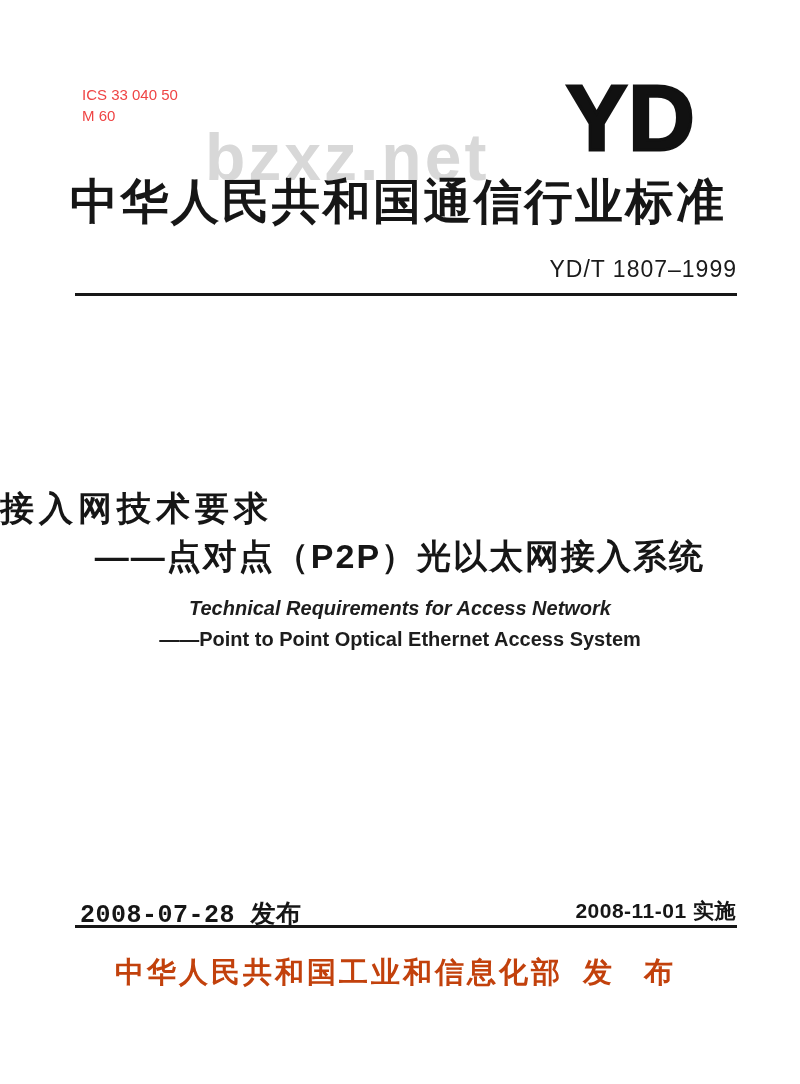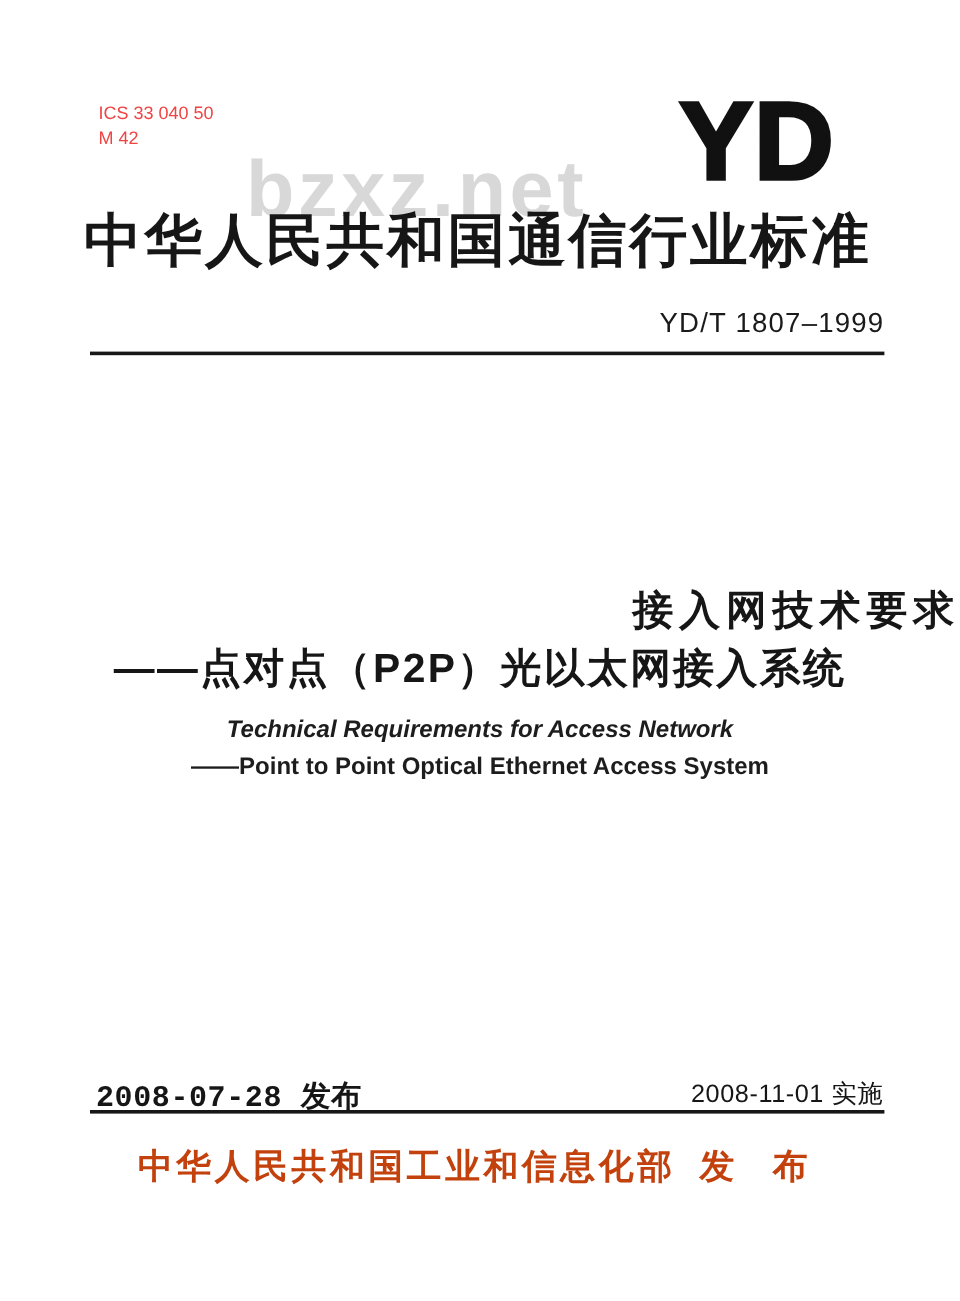--- a/index.html
+++ b/index.html
@@ -77,21 +77,21 @@
     top: 293px;
     width: 662px;
     height: 3px;
     background: #171717;
   }
 
   .title-cn-1 {
     left: 0;
     top: 486px;
     width: 100%;
-    text-align: right;
+    text-align: left;
     font-size: 34px;
     font-weight: 700;
     letter-spacing: 5px;
     color: #161616;
   }
   .title-cn-2 {
     left: 0;
     top: 534px;
     width: 100%;
     text-align: center;
@@ -126,21 +126,21 @@
     font-size: 25px;
     font-weight: 700;
     letter-spacing: 0.5px;
     color: #161616;
     font-family: Liberation Mono, monospace;
   }
   .implement-date {
     right: 64px;
     top: 897px;
     font-size: 21px;
-    font-weight: 400;
+    font-weight: 700;
     letter-spacing: 0.5px;
     color: #161616;
   }
 
   .rule-bottom {
     left: 75px;
     top: 925px;
     width: 662px;
     height: 3px;
     background: #171717;
@@ -162,21 +162,21 @@
     letter-spacing: 12px;
   }
 </style>
 </head>
 <body>
 
 <div class="page">
 
   <div class="abs ics-block">
     <div>ICS 33 040 50</div>
-    <div>M 42</div>
+    <div>M 60</div>
   </div>
 
   <div class="abs watermark">bzxz.net</div>
 
   <div class="abs yd-logo">YD</div>
 
   <div class="abs standard-type-title">中华人民共和国通信行业标准</div>
 
   <div class="abs standard-number">YD/T 1807–1999</div>
 

